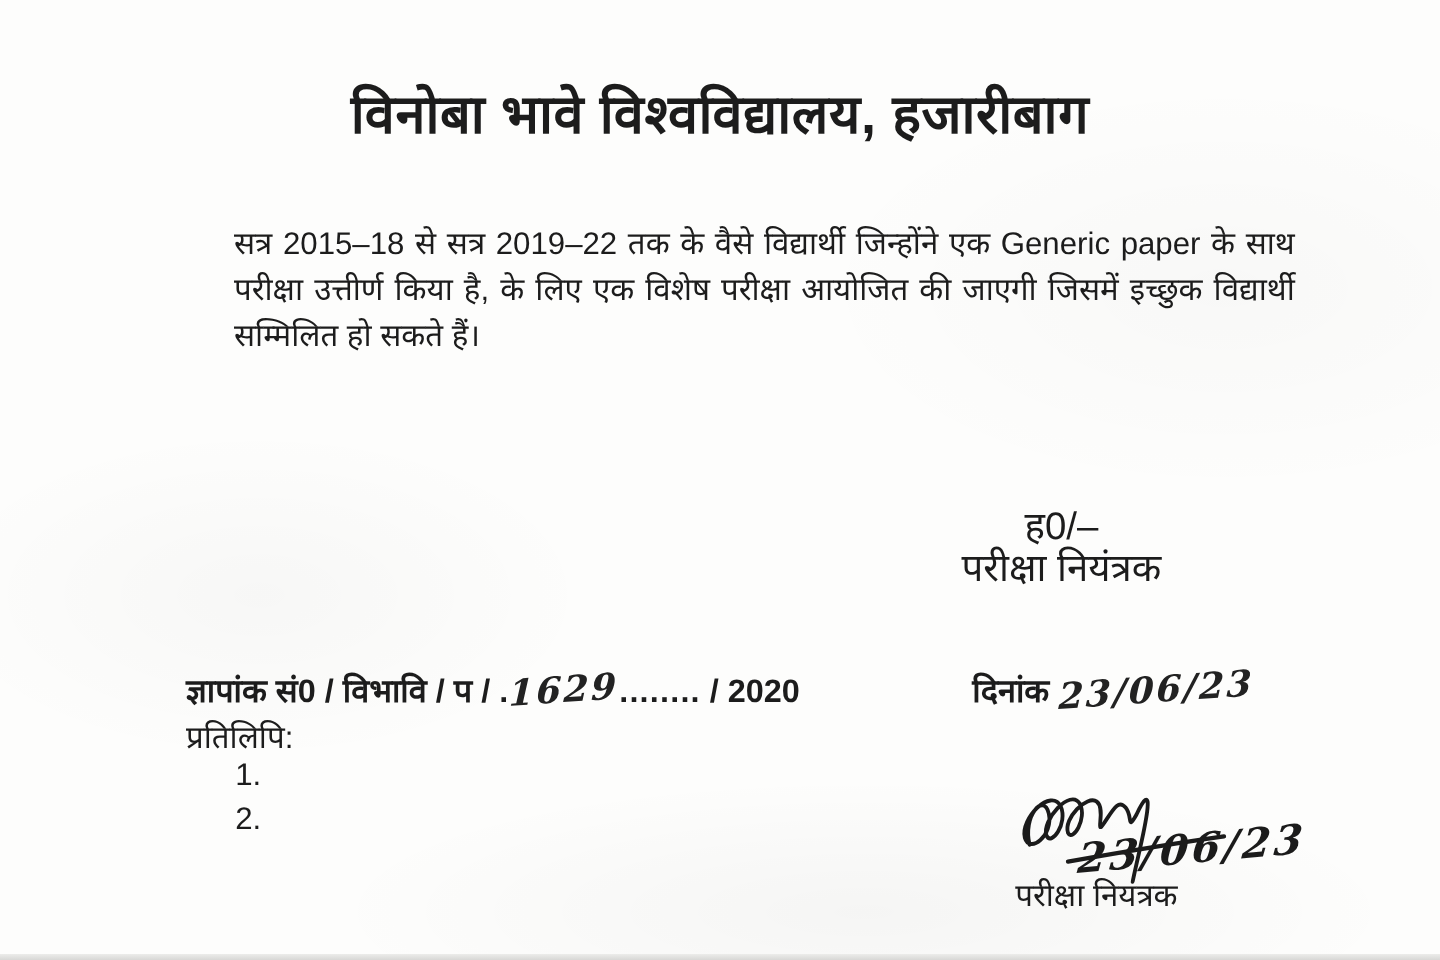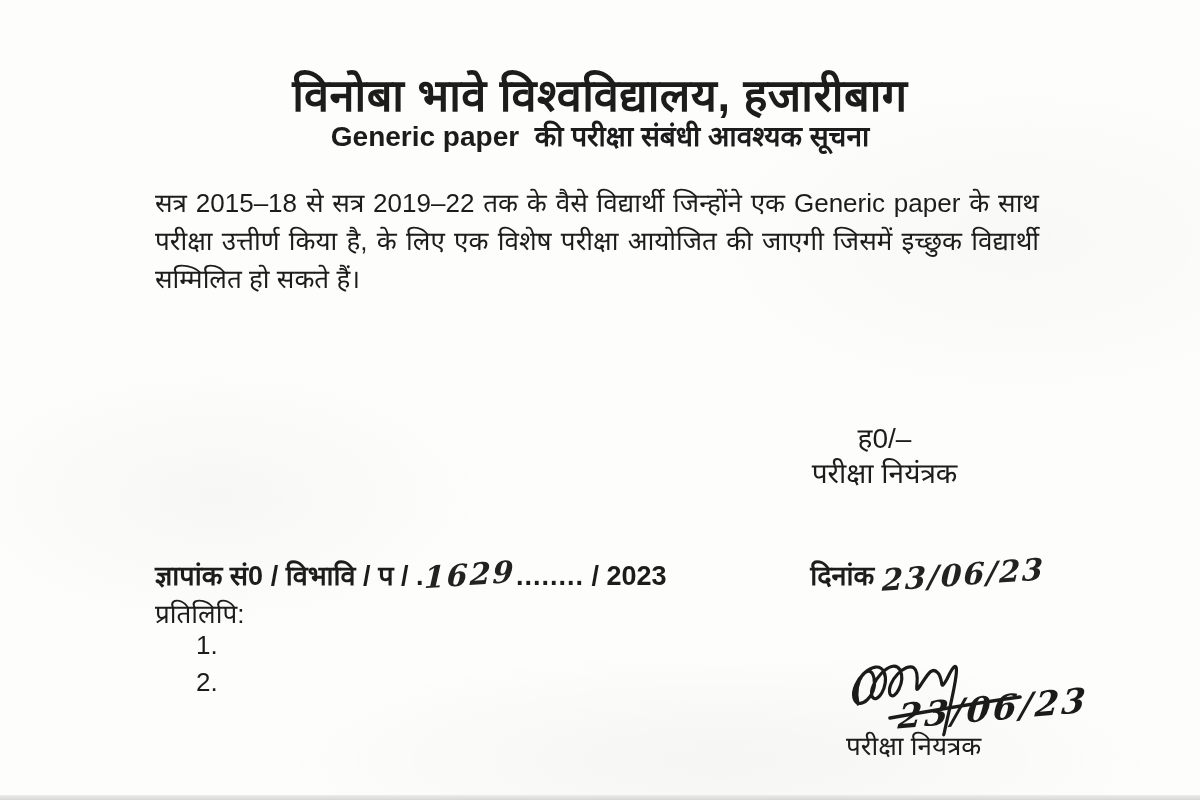--- a/index.html
+++ b/index.html
@@ -22,25 +22,25 @@
   }
   .doc-subtitle{
     position:absolute;top:116px;left:0;width:100%;
     text-align:center;font-size:28px;font-weight:700;white-space:pre-wrap;
   }
   .para{
     position:absolute;left:155px;width:884px;
     font-size:26px;line-height:38px;text-align:justify;
     font-weight:500;
   }
-  .para1{top:184px;}
+  .para1{top:184px;margin-left:40px;}
   .para2{top:317px;text-indent:76px;}
   .sign-block{
     position:absolute;left:742px;top:421px;width:285px;
-    text-align:center;font-size:28px;line-height:35px;font-weight:500;
+    text-align:center;font-size:32px;line-height:35px;font-weight:500;
   }
   .memo-row{
     position:absolute;left:155px;top:556px;width:890px;
     display:flex;justify-content:space-between;
     font-size:27px;font-weight:700;
   }
   .memo-left,.memo-right{white-space:nowrap;}
   .hw{
     font-family:"DejaVu Serif","Liberation Serif",serif;
     font-style:italic;font-weight:600;
@@ -73,33 +73,32 @@
     background:linear-gradient(to bottom,#ececea,#d7d7d5);
   }
 </style>
 </head>
 <body>
 
 <div class="page">
 
   <div class="doc-title">विनोबा भावे विश्वविद्यालय, हजारीबाग</div>
 
-  <div class="doc-subtitle">Generic paper  की परीक्षा संबंधी आवश्यक सूचना</div>
 
   <div class="para para1">सत्र 2015–18 से सत्र 2019–22 तक के वैसे विद्यार्थी जिन्होंने एक Generic paper के साथ परीक्षा उत्तीर्ण किया है, के लिए एक विशेष परीक्षा आयोजित की जाएगी जिसमें इच्छुक विद्यार्थी सम्मिलित हो सकते हैं।</div>
 
 
   <div class="sign-block">
     <div>ह0/–</div>
     <div>परीक्षा नियंत्रक</div>
   </div>
 
   <div class="memo-row">
     <div class="memo-left">
-      <span>ज्ञापांक सं0 / विभावि / प / </span><span class="memo-dots">.</span><span class="hw">1629</span><span class="memo-dots">........</span><span> / 2023</span>
+      <span>ज्ञापांक सं0 / विभावि / प / </span><span class="memo-dots">.</span><span class="hw">1629</span><span class="memo-dots">........</span><span> / 2020</span>
     </div>
     <div class="memo-right">
       <span>दिनांक </span><span class="hw">23/06/23</span>
     </div>
   </div>
 
   <div class="copies-heading">प्रतिलिपि:</div>
 
   <div class="copy-item copy-1">
     <span class="num">1.</span>

